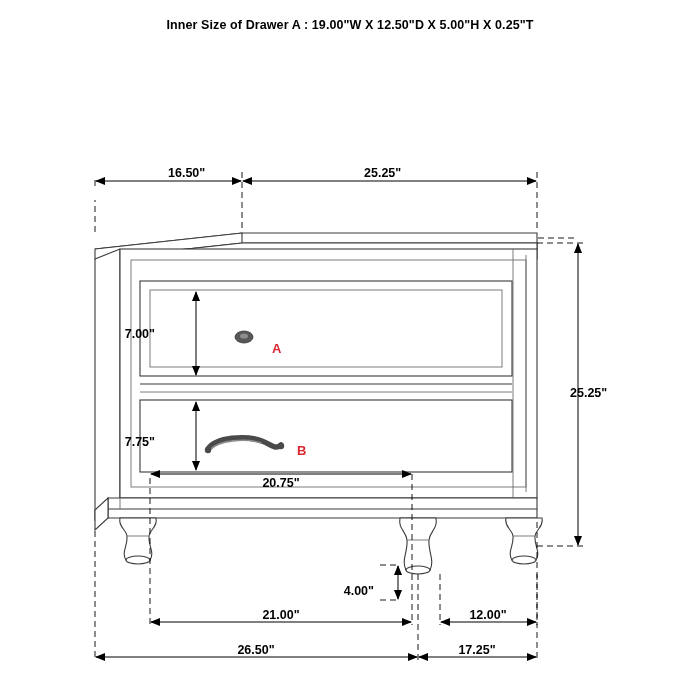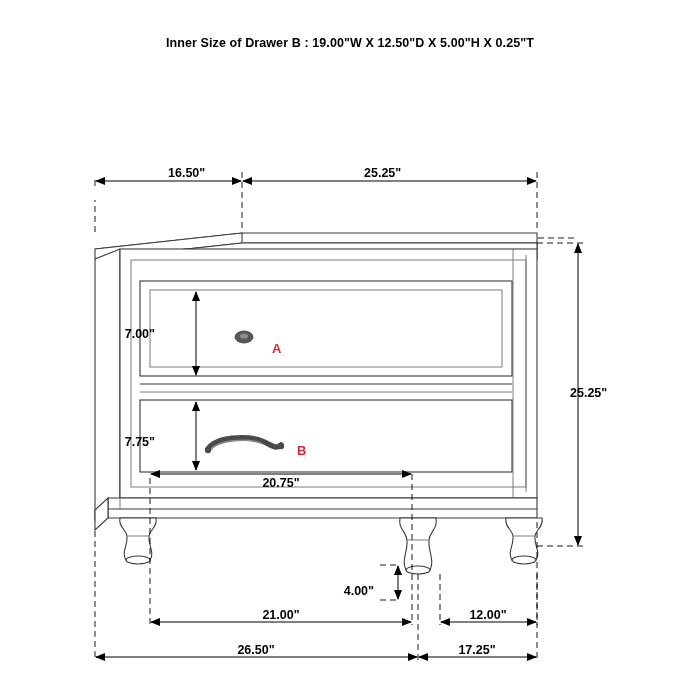--- a/index.html
+++ b/index.html
@@ -52,21 +52,21 @@
   .ext { stroke: #000000; stroke-width: 0.9; fill: none; stroke-dasharray: 6 4; }
   .draw { stroke: #3a3a3a; stroke-width: 1.1; fill: none; }
   .drawlight { stroke: #6e6e6e; stroke-width: 0.9; fill: none; }
   .fillwhite { fill: #ffffff; }
 </style>
 </head>
 <body>
 
 <div id="stage">
 
-  <div class="hdr" id="hdr2">Inner Size of Drawer B : 19.00"W X 12.50"D X 5.00"H X  0.25"T</div>
+  <div class="hdr" id="hdr1">Inner Size of Drawer A : 19.00"W X 12.50"D X 5.00"H X  0.25"T</div>
 
   <svg id="figure" width="700" height="700" viewBox="0 0 700 700">
 
     <defs>
       <marker id="arrR" markerWidth="10" markerHeight="8" refX="9" refY="4" orient="auto" markerUnits="userSpaceOnUse">
         <path d="M0,0 L10,4 L0,8 z" fill="#000"></path>
       </marker>
       <marker id="arrL" markerWidth="10" markerHeight="8" refX="1" refY="4" orient="auto" markerUnits="userSpaceOnUse">
         <path d="M10,0 L0,4 L10,8 z" fill="#000"></path>
       </marker>

